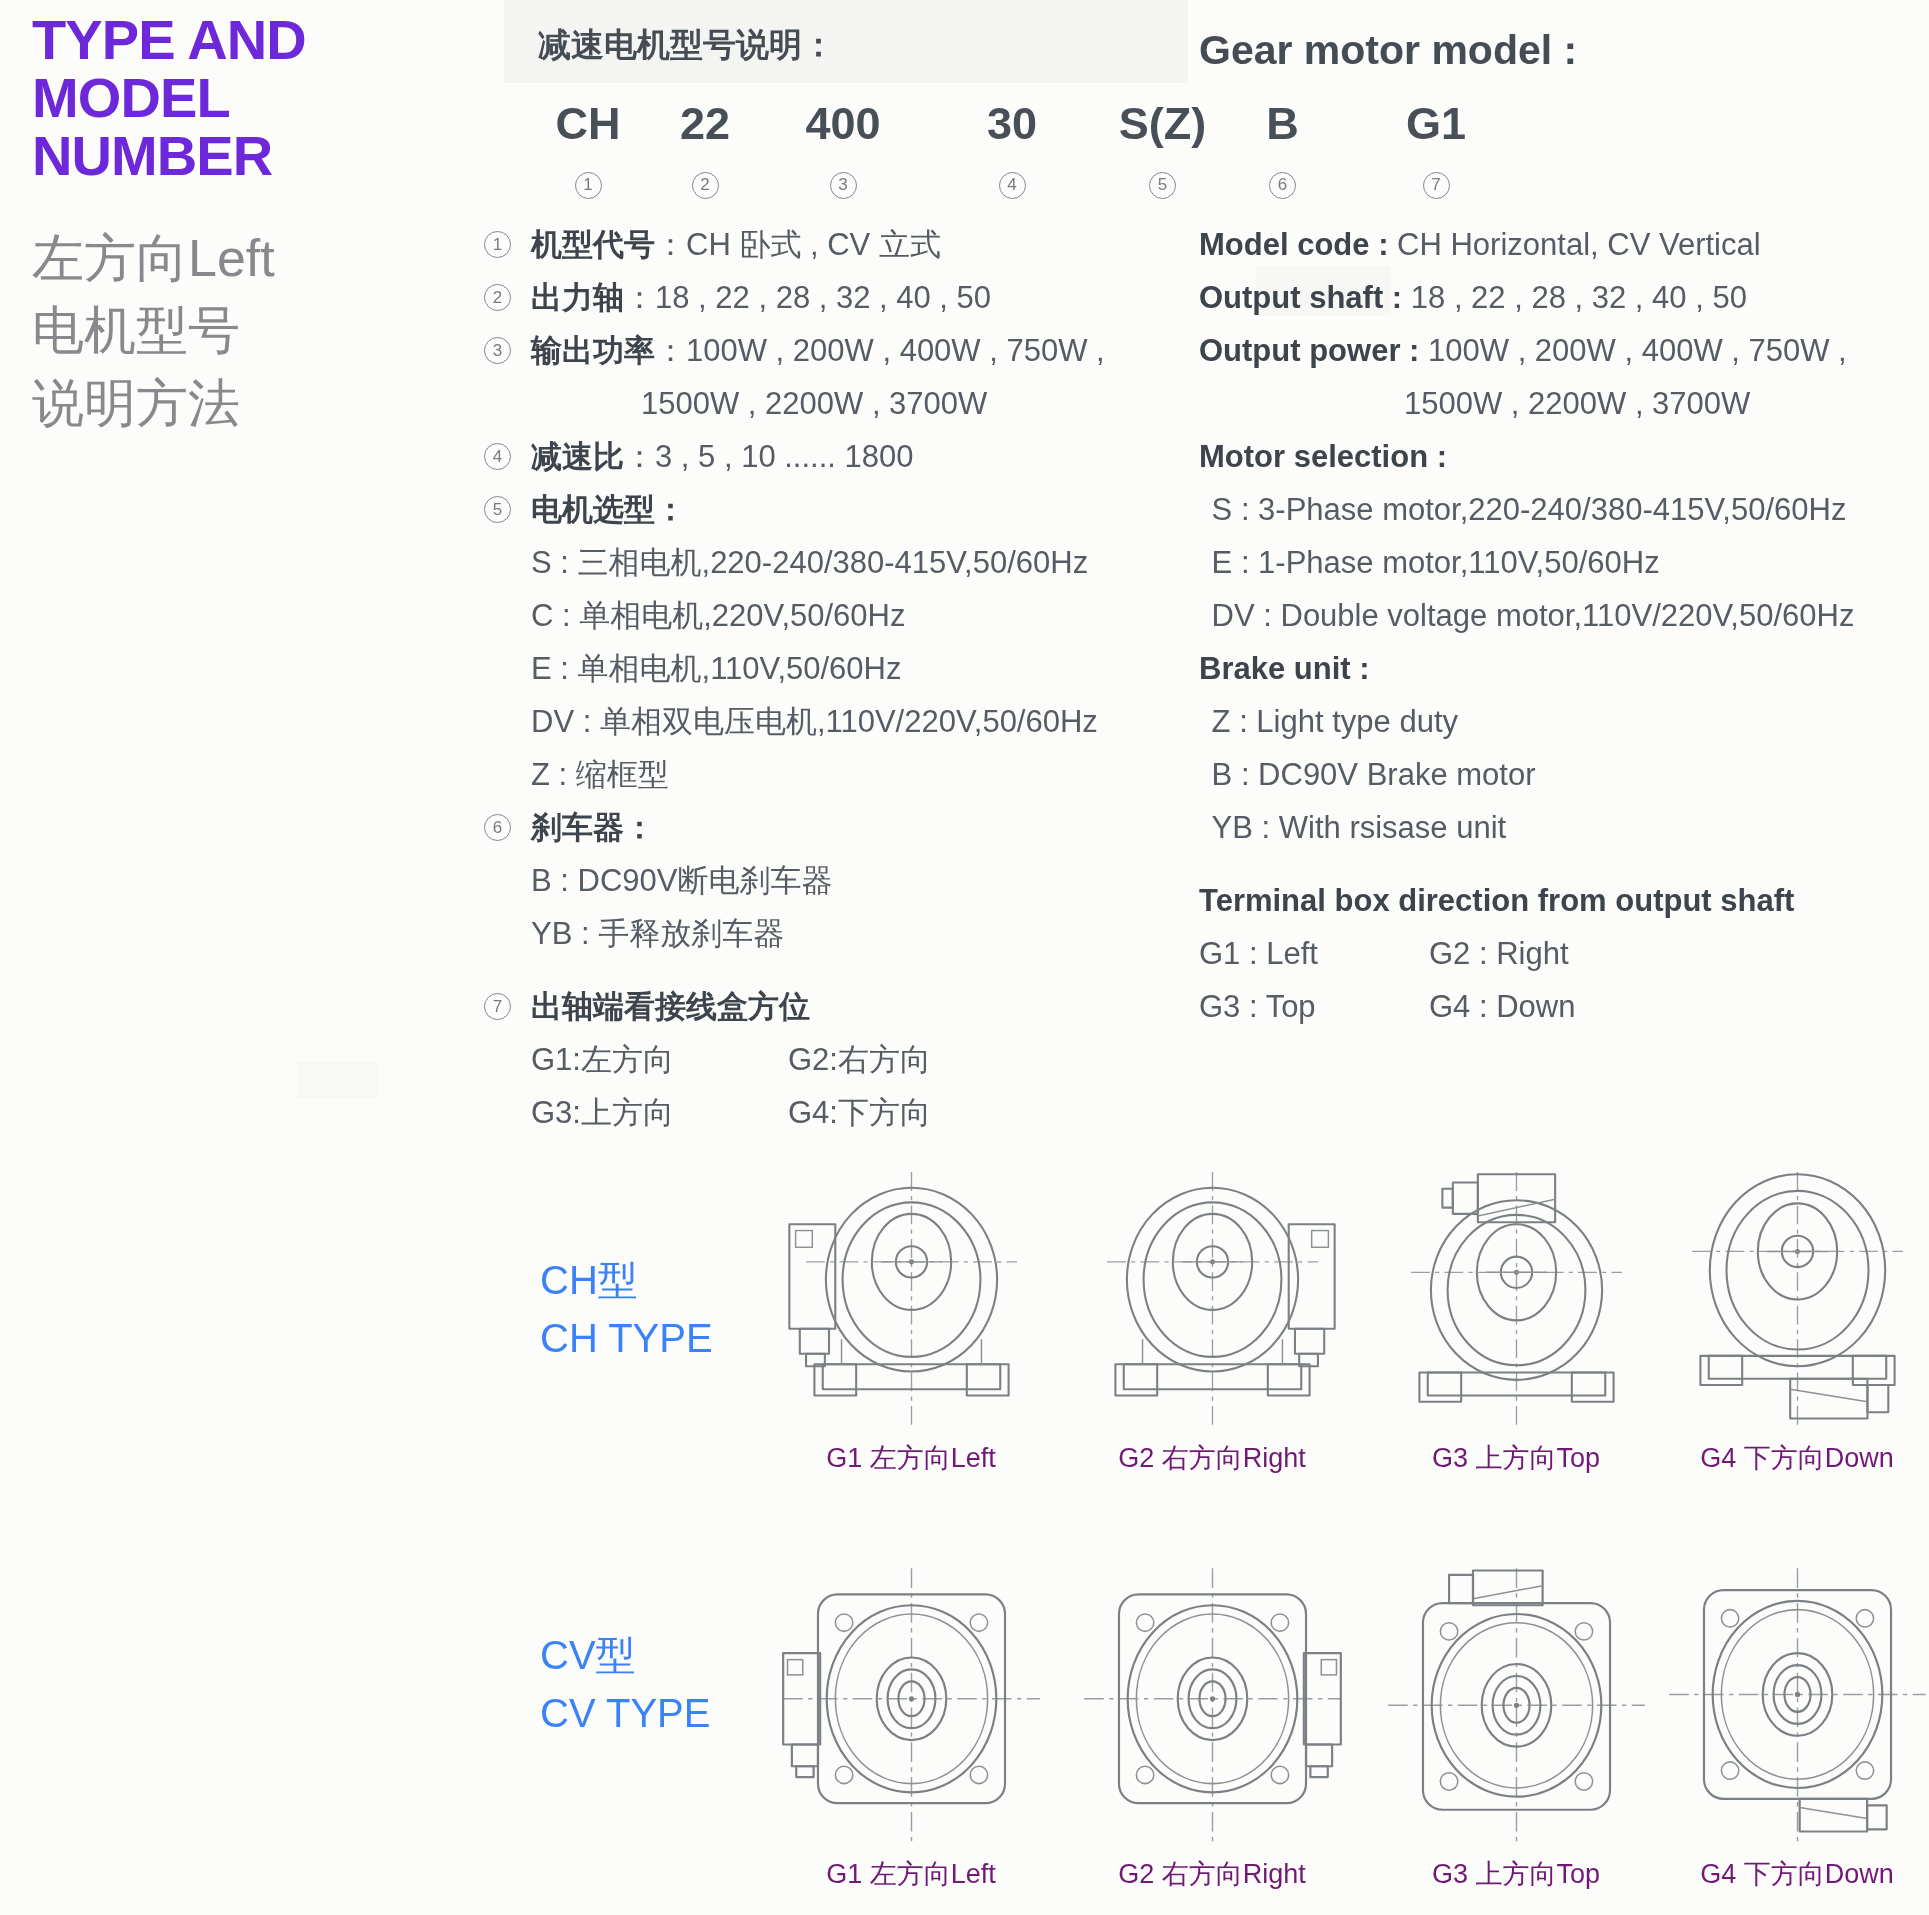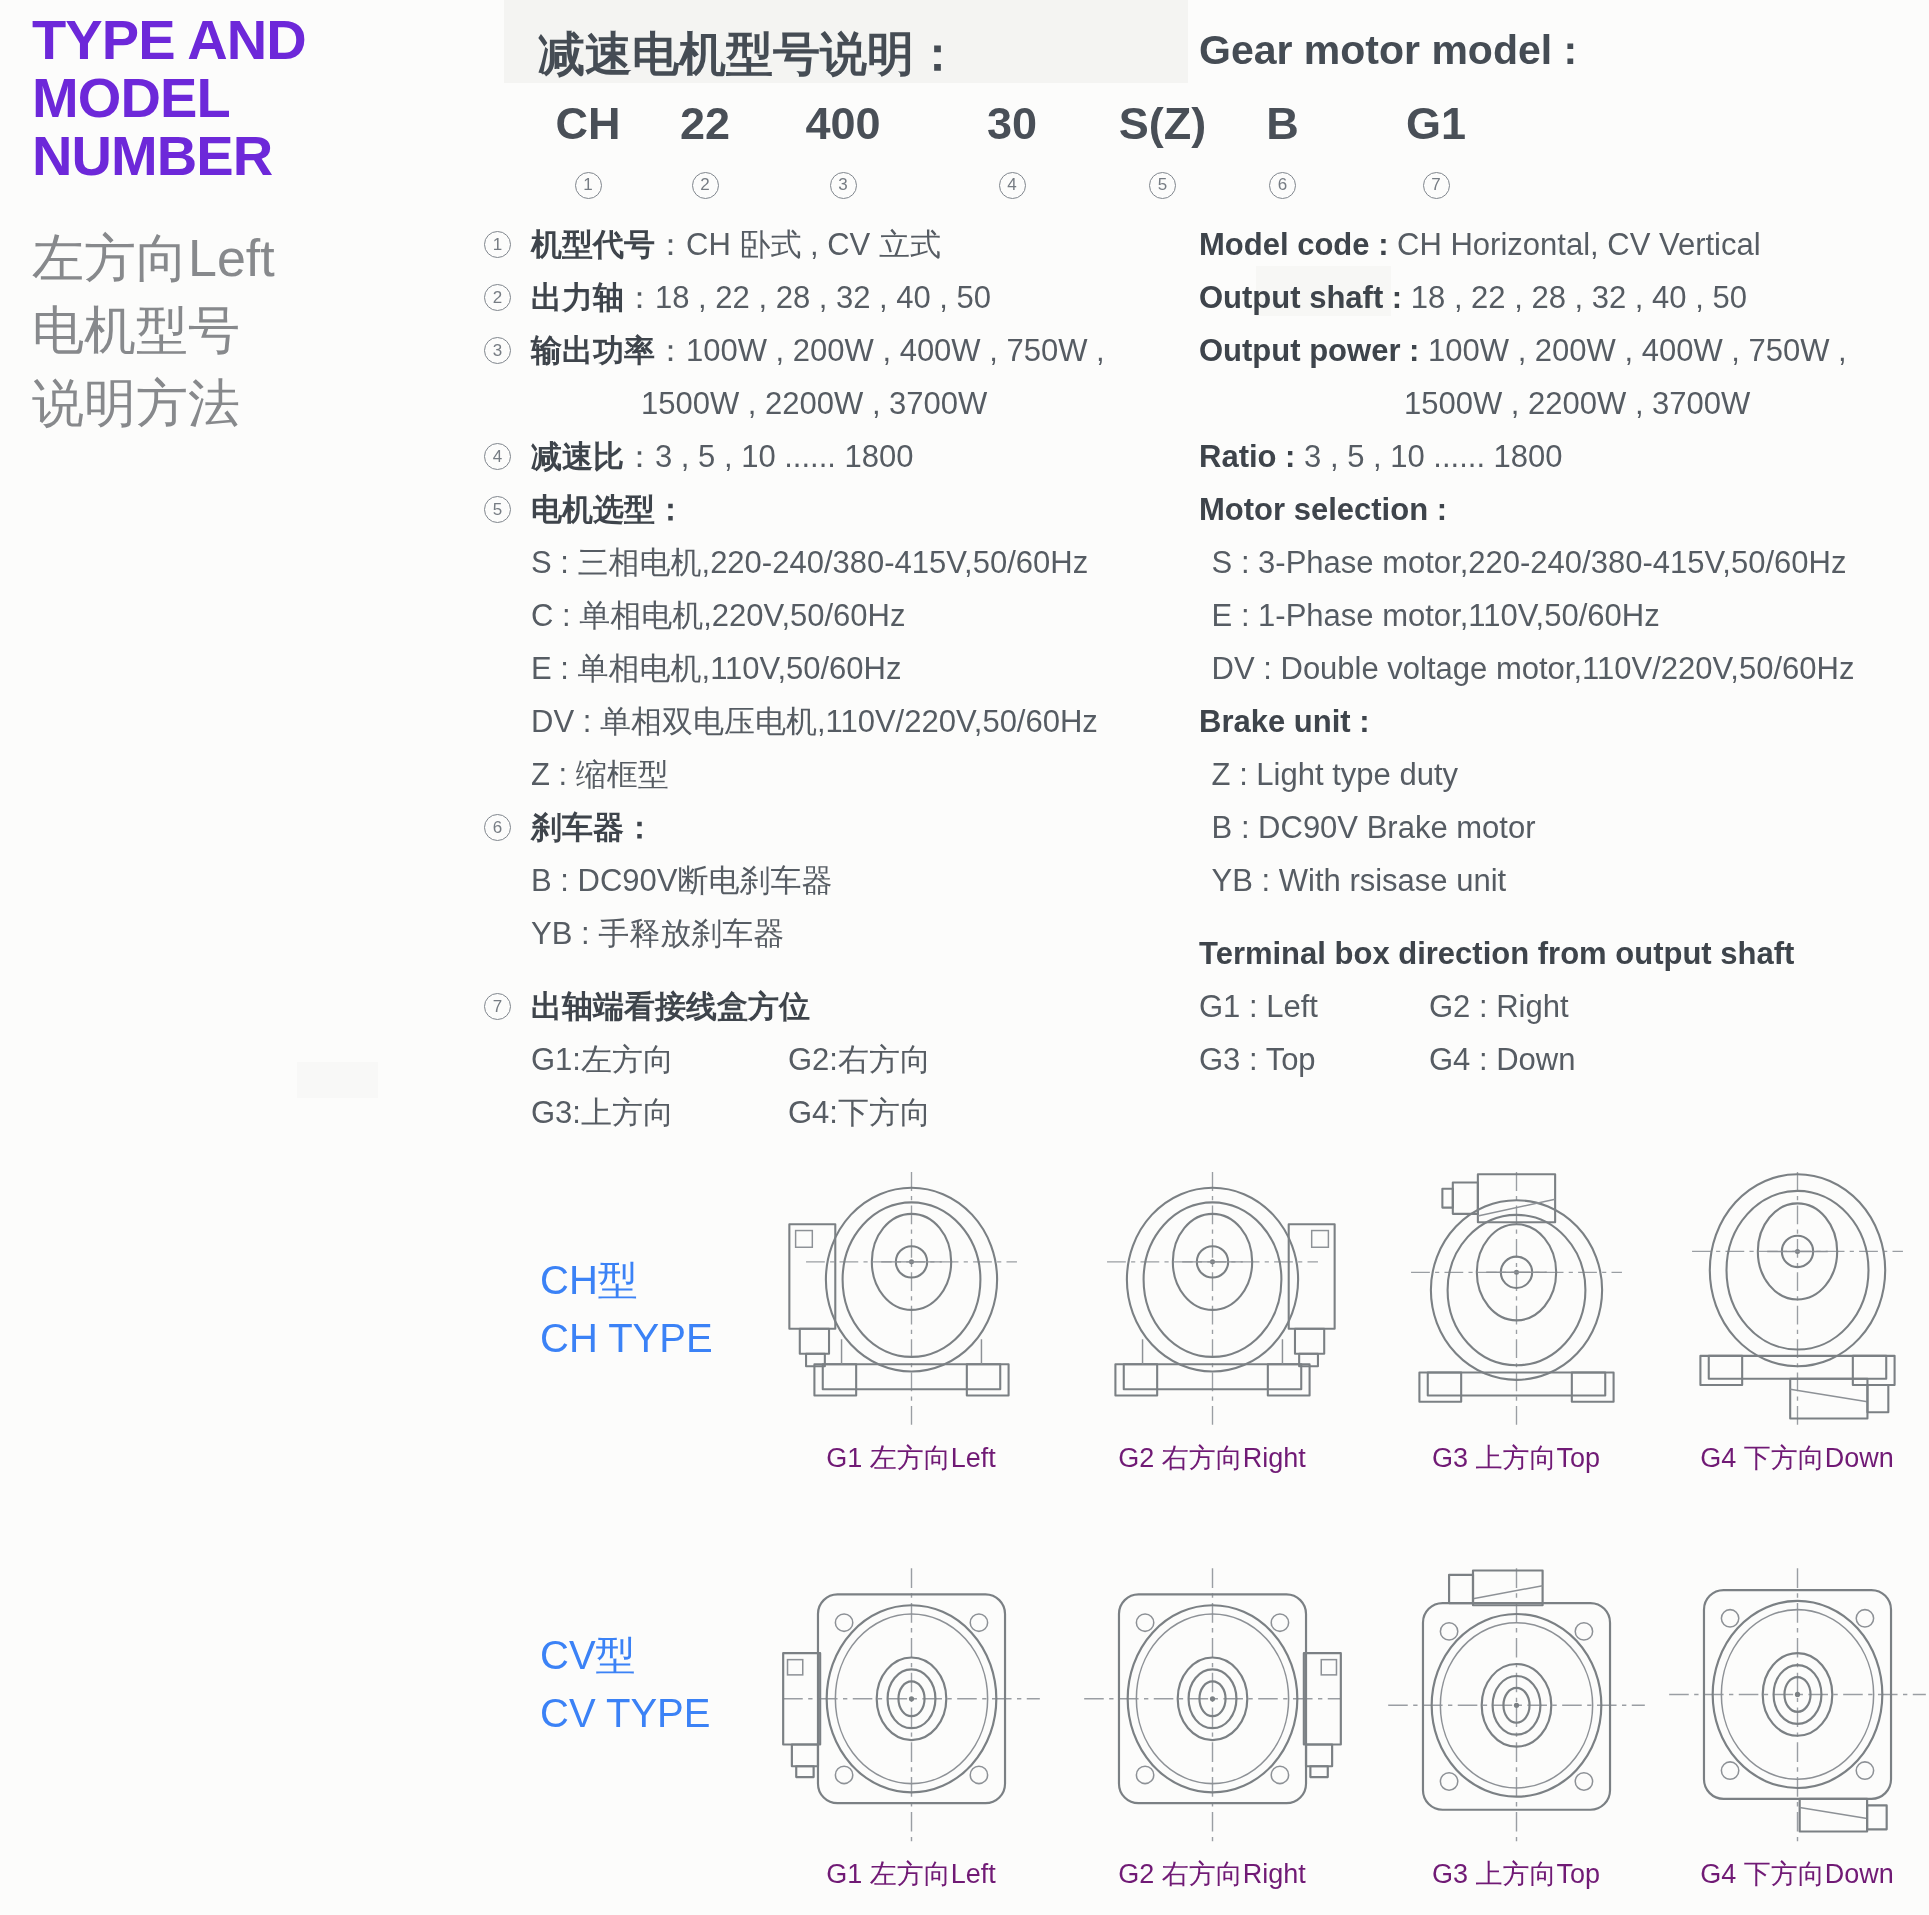--- a/index.html
+++ b/index.html
@@ -12,21 +12,21 @@
   .artifact.a1 { left:504px; top:0; width:684px; height:83px; }
   .artifact.a2 { left:1256px; top:266px; width:135px; height:50px; opacity:.35; }
   .artifact.a3 { left:297px; top:1062px; width:81px; height:36px; opacity:.25; }
 
   
   .title-block { position:absolute; left:32px; top:10.8px; width:423px; }
   .title-en { font-size:56px; font-weight:bold; color:#6d28d9; line-height:1.04; letter-spacing:-0.9px; }
   .title-cn { margin-top:36px; font-size:52px; color:#87898c; line-height:1.4; }
 
   
-  .cn-heading { position:absolute; left:538px; top:23.4px; font-size:47px; font-weight:bold; color:#454c54; }
+  .cn-heading { position:absolute; left:538px; top:23.4px; font-size:33px; font-weight:bold; color:#454c54; }
   .en-heading { position:absolute; left:1199px; top:27px; font-size:41px; font-weight:bold; color:#454c54; }
 
   
   .model-seg { position:absolute; top:99px; text-align:center; }
   .model-seg .code { font-size:45px; font-weight:bold; color:#494f57; line-height:1.1; }
   .model-seg .num-badge { margin:23.4px auto 0; }
   .num-badge { width:27px; height:27px; border:1.8px solid #80868d; border-radius:50%;
                color:#767c83; font-size:17px; display:flex; align-items:center; justify-content:center; }
 
   
@@ -191,24 +191,20 @@
     <div class="row">
       <b class="lbl">Output shaft : </b>
       <span>18 , 22 , 28 , 32 , 40 , 50</span>
     </div>
     <div class="row">
       <b class="lbl">Output power : </b>
       <span>100W , 200W , 400W , 750W ,</span>
     </div>
     <div class="row cont-en">
       <span>1500W , 2200W , 3700W</span>
-    </div>
-    <div class="row">
-      <b class="lbl">Ratio : </b>
-      <span>3 , 5 , 10 ...... 1800</span>
     </div>
     <div class="row">
       <b class="lbl">Motor selection :</b>
     </div>
     <div class="row sub-en">
         <span>S : 3-Phase motor,220-240/380-415V,50/60Hz</span>
       </div>
     <div class="row sub-en">
         <span>E : 1-Phase motor,110V,50/60Hz</span>
       </div>

